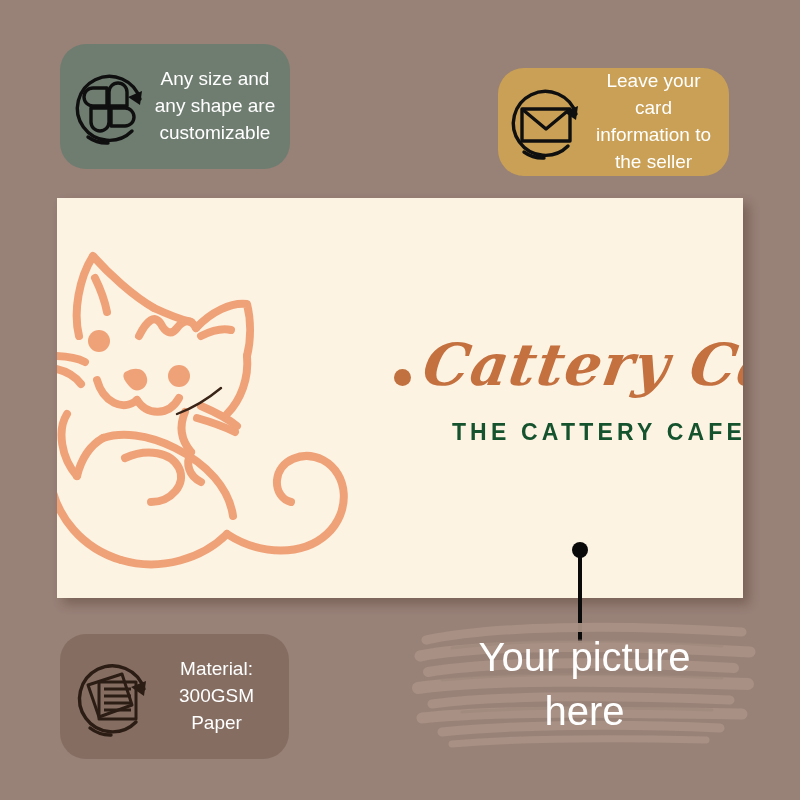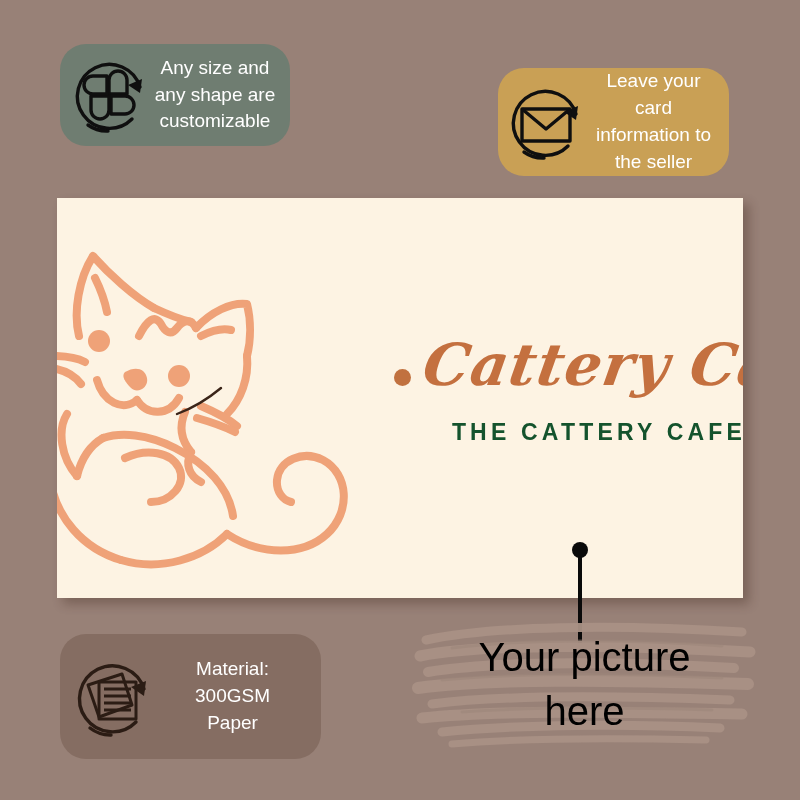--- a/index.html
+++ b/index.html
@@ -106,36 +106,36 @@
     font-size: 19px;
     line-height: 1.42;
     text-align: center;
     white-space: pre-line;
   }
 
   #badge-custom {
     left: 60px;
     top: 44px;
     width: 230px;
-    height: 102px;
+    height: 125px;
     background: #6F7D71;
     padding: 0 14px 0 6px;
   }
   #badge-leave {
     left: 498px;
     top: 68px;
     width: 231px;
     height: 108px;
     background: #C9A055;
     padding: 0 12px 0 4px;
   }
   #badge-material {
     left: 60px;
     top: 634px;
-    width: 261px;
+    width: 229px;
     height: 125px;
     background: #856D62;
     padding: 0 14px 0 6px;
     justify-content: flex-end;
   }
   #pin-line {
     position: absolute;
     left: 578px;
     top: 545px;
     width: 4px;
@@ -160,21 +160,21 @@
   }
   #picture-text {
     position: absolute;
     left: 412px;
     top: 630px;
     width: 345px;
     text-align: center;
     font-family: "Liberation Sans", sans-serif;
     font-size: 40px;
     line-height: 1.35;
-    color: #000000;
+    color: #ffffff;
     white-space: pre-line;
   }
 </style>
 </head>
 <body>
 
 <div id="stage">
 
   <div id="card">
 

